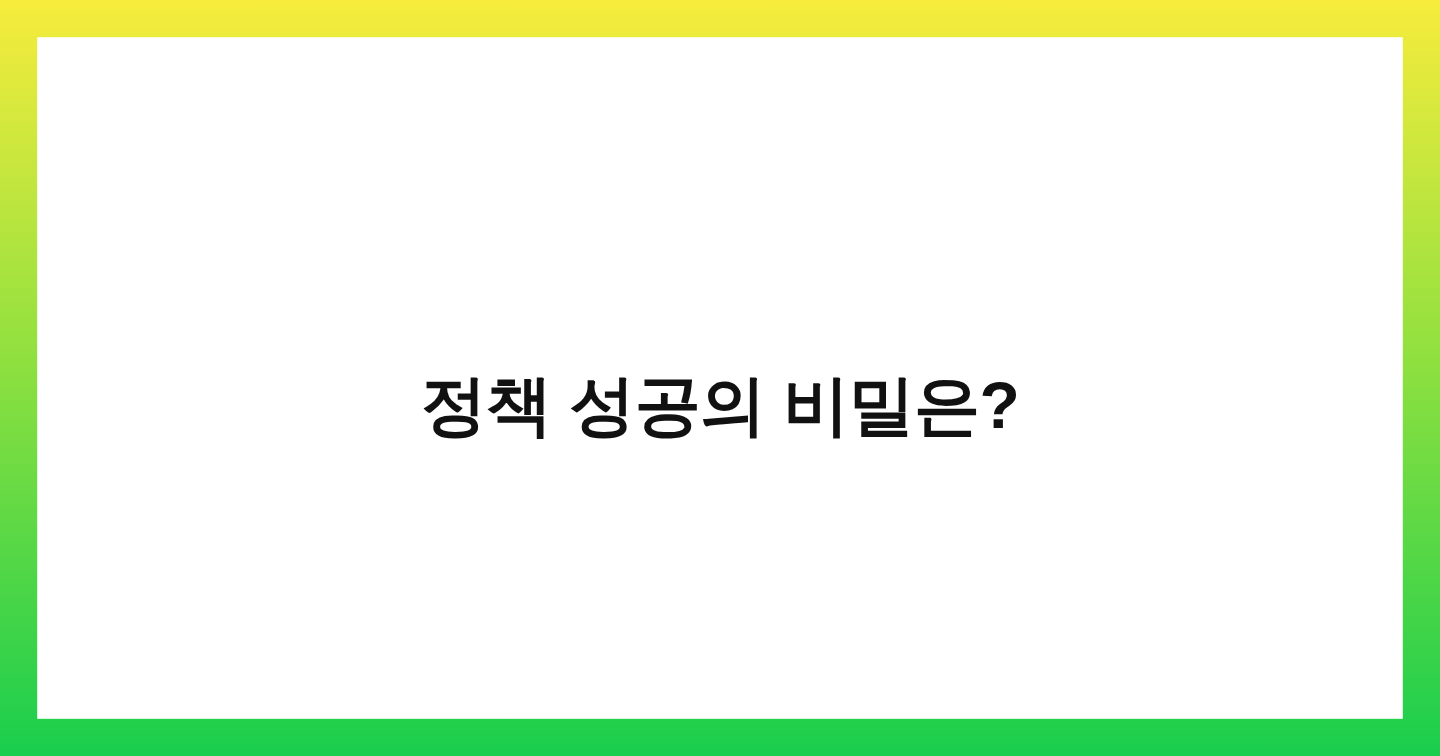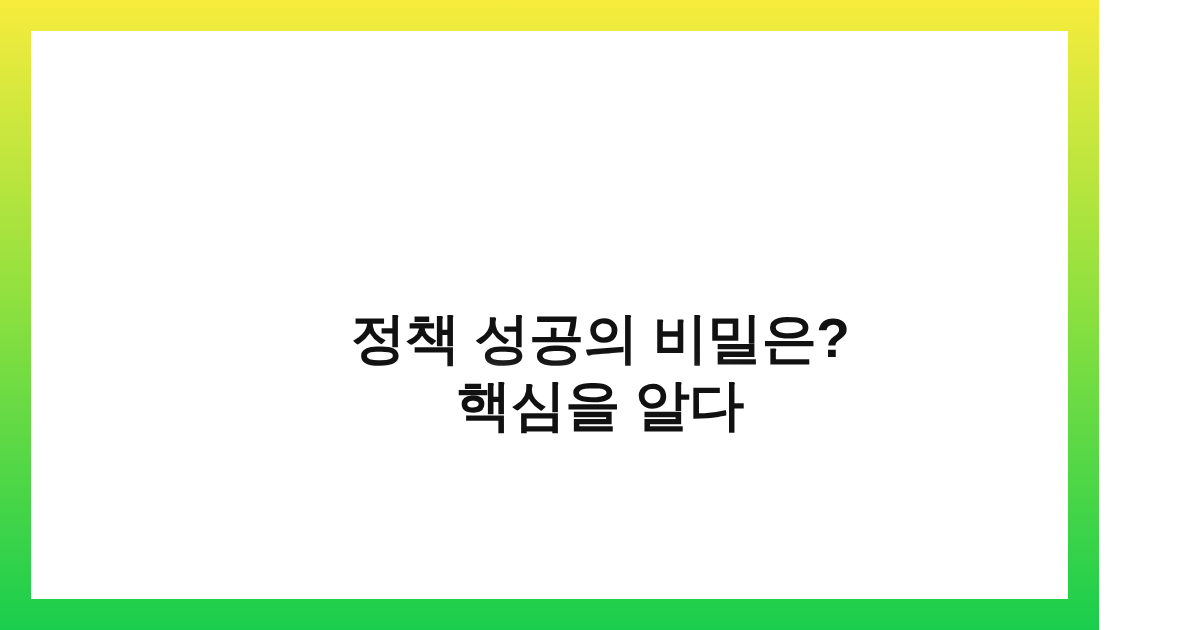--- a/index.html
+++ b/index.html
@@ -8,21 +8,21 @@
     padding: 0;
     background: #ffffff;
   }
   body {
     font-family: "Liberation Sans", "DejaVu Sans", sans-serif;
   }
 
   
   .card {
     position: relative;
-    width: 1099px;
+    width: 1200px;
     height: 630px;
     overflow: hidden;
     background: #8b5cf6;
     box-sizing: border-box;
   }
 
   
   .outer-border {
     position: absolute;
     inset: 0;
@@ -483,16 +483,15 @@
   </div>
 
   <div class="inner-border"></div>
 
   <div class="outer-border">
     <div class="outer-border-hole"></div>
   </div>
 
   <div class="headline">
     <span class="l1">정책 성공의 비밀은?</span>
-    <span class="l2">핵심을 알다</span>
   </div>
 
 </div>
 
 </body></html>

